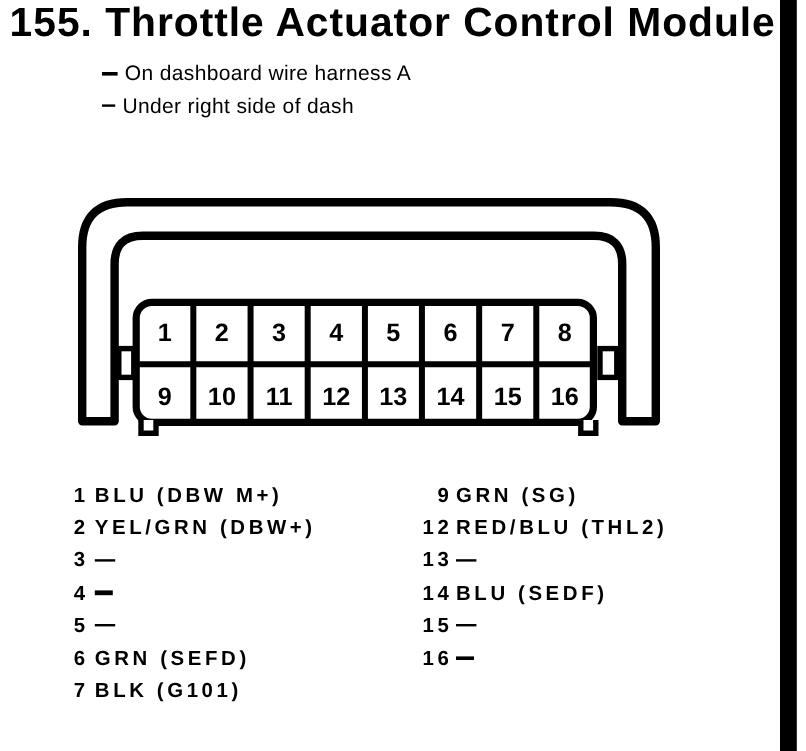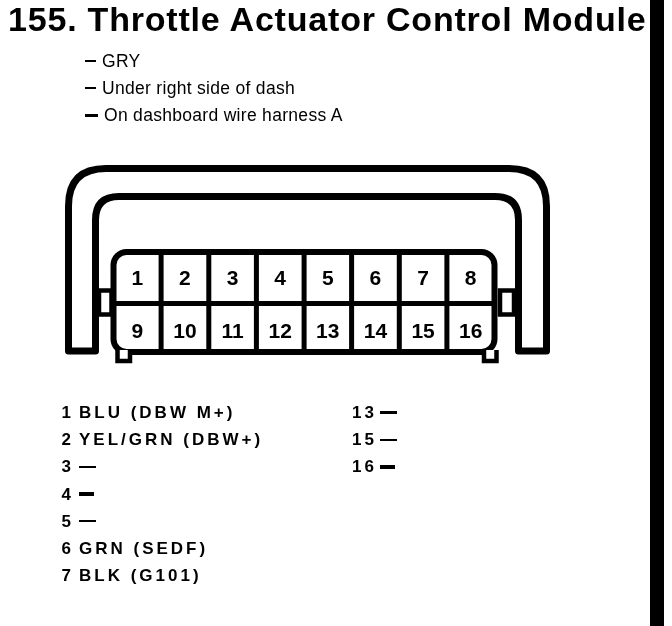--- a/index.html
+++ b/index.html
@@ -41,23 +41,22 @@
   .pin-label{margin-left:5px;text-align:center;}
   .pin-col-right .pin-label{margin-left:3px;}
   .edge-bar{position:absolute;left:650px;top:0;width:14px;height:626px;background:#000;}
 </style>
 </head>
 <body style="background: rgb(255, 255, 255); color: rgb(0, 0, 0);">
 
 <h1 class="title">155. Throttle Actuator Control Module</h1>
 
 <ul class="notes">
-    <li><span class="dash note-dash-thin"></span><span>GRY</span></li>
+    <li><span class="dash note-dash-bold"></span><span>On dashboard wire harness A</span></li>
     <li><span class="dash note-dash-thin"></span><span>Under right side of dash</span></li>
-    <li><span class="dash note-dash-bold"></span><span>On dashboard wire harness A</span></li>
   </ul>
 
 <svg class="connector" width="560" height="215" viewBox="0 0 560 215">
 
   <path d="M 68.5,196 L 68.5,51 Q 68.5,13.5 106,13.5 L 509,13.5 Q 546.5,13.5 546.5,51 L 546.5,196
            L 518.5,196 L 518.5,65 Q 518.5,41.5 495,41.5 L 119,41.5 Q 95.5,41.5 95.5,65 L 95.5,196 Z" fill="#ffffff" stroke="#000000" stroke-width="7" stroke-linejoin="round"></path>
 
   <rect x="99" y="135.5" width="12.5" height="24" fill="#ffffff" stroke="#000000" stroke-width="4.5"></rect>
   <rect x="500" y="135.5" width="14" height="24" fill="#ffffff" stroke="#000000" stroke-width="4.5"></rect>
 
@@ -86,22 +85,25 @@
       <text x="470.7" y="182.5" text-anchor="middle">16</text>
     </g>
 </svg>
 
 <div class="pin-col pin-col-left" id="pin-col-left">
     <div class="pin-row"><span class="pin-num">1</span><span class="pin-label">BLU (DBW M+)</span></div>
     <div class="pin-row"><span class="pin-num">2</span><span class="pin-label">YEL/GRN (DBW+)</span></div>
     <div class="pin-row"><span class="pin-num">3</span><span class="pin-label"><span class="dash pin-dash-thin"></span></span></div>
     <div class="pin-row"><span class="pin-num">4</span><span class="pin-label"><span class="dash pin-dash-bold"></span></span></div>
     <div class="pin-row"><span class="pin-num">5</span><span class="pin-label"><span class="dash pin-dash-thin"></span></span></div>
-    <div class="pin-row"><span class="pin-num">6</span><span class="pin-label">GRN (SEDF)</span></div>
+    <div class="pin-row"><span class="pin-num">6</span><span class="pin-label">GRN (SEFD)</span></div>
     <div class="pin-row"><span class="pin-num">7</span><span class="pin-label">BLK (G101)</span></div>
   </div>
 <div class="pin-col pin-col-right" id="pin-col-right">
+    <div class="pin-row"><span class="pin-num">9</span><span class="pin-label">GRN (SG)</span></div>
+    <div class="pin-row"><span class="pin-num">12</span><span class="pin-label">RED/BLU (THL2)</span></div>
     <div class="pin-row"><span class="pin-num">13</span><span class="pin-label"><span class="dash pin-dash-thin"></span></span></div>
+    <div class="pin-row"><span class="pin-num">14</span><span class="pin-label">BLU (SEDF)</span></div>
     <div class="pin-row"><span class="pin-num">15</span><span class="pin-label"><span class="dash pin-dash-thin"></span></span></div>
     <div class="pin-row"><span class="pin-num">16</span><span class="pin-label"><span class="dash pin-dash-bold"></span></span></div>
   </div>
 
 <div class="edge-bar"></div>
 
 </body></html>

